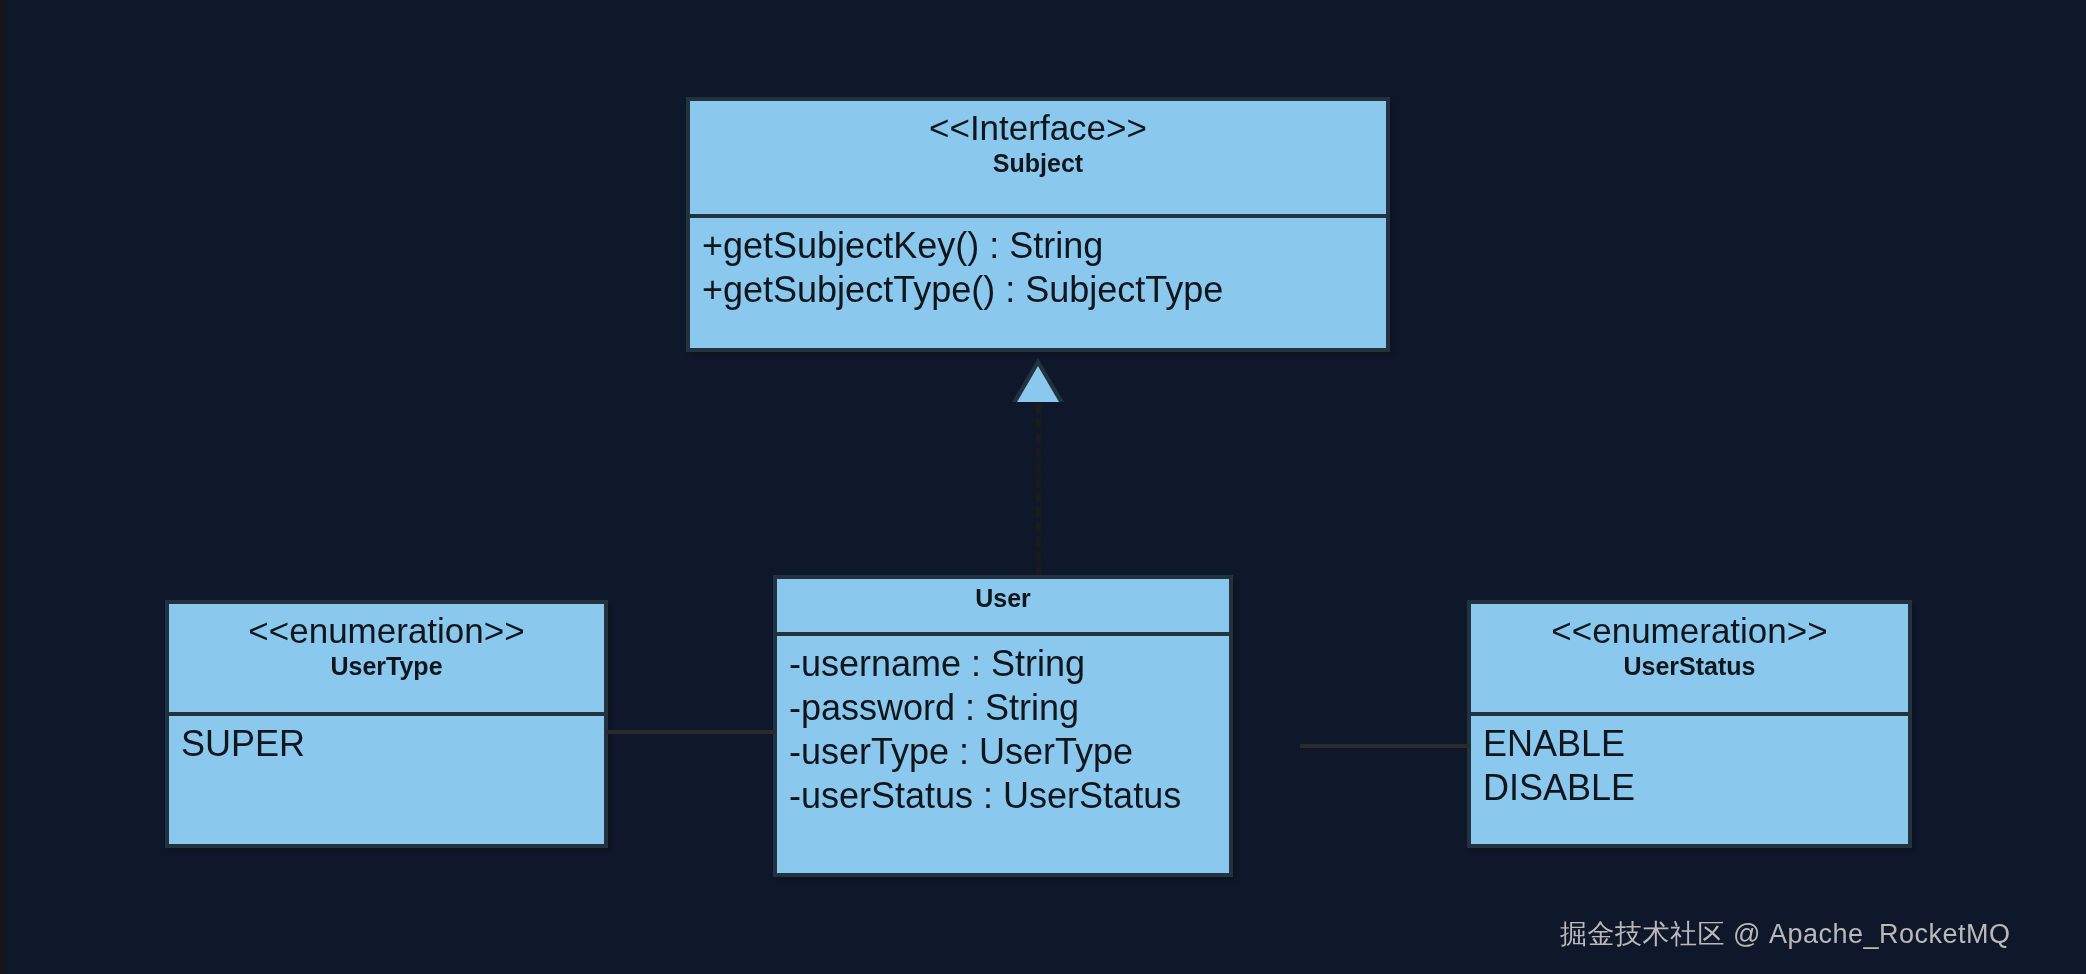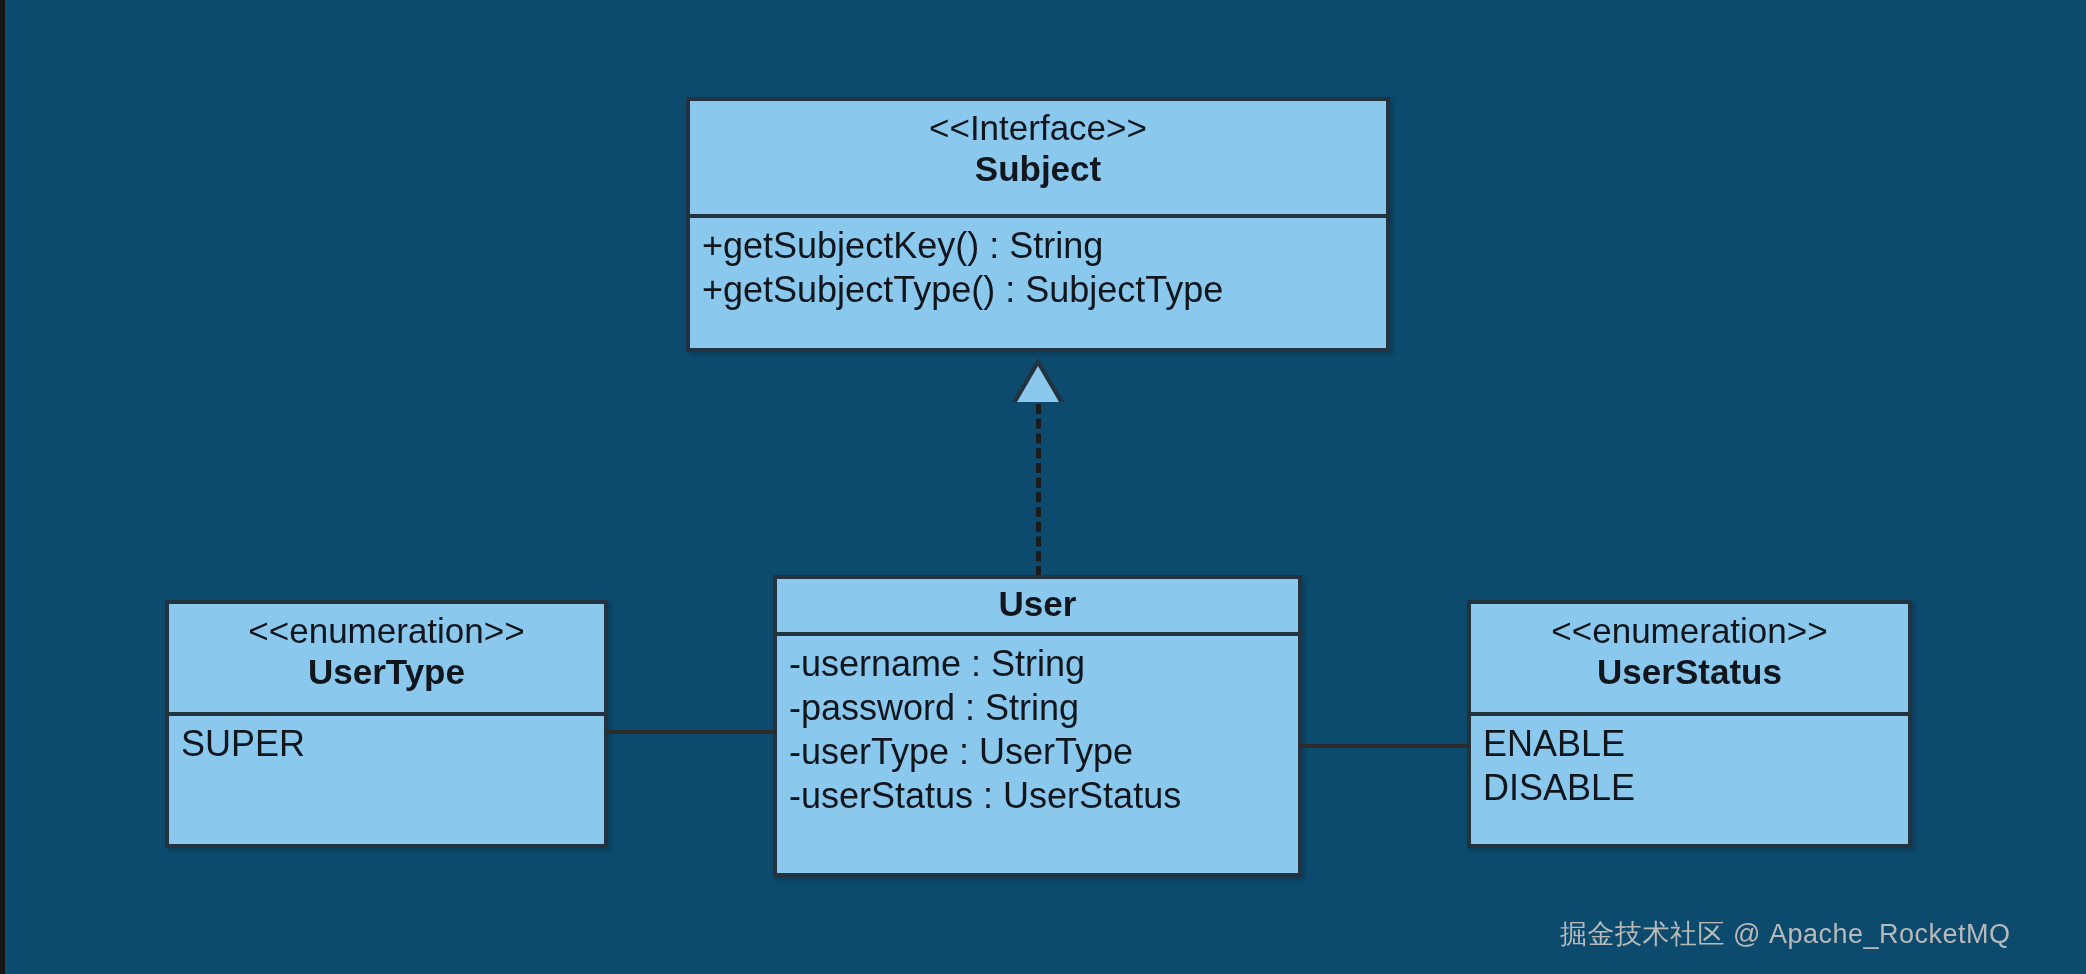--- a/index.html
+++ b/index.html
@@ -8,21 +8,21 @@
     background: #ffffff;
   }
   body {
     font-family: "Liberation Sans", sans-serif;
   }
 
   #canvas {
     position: relative;
     width: 2086px;
     height: 974px;
-    background: #0c4a6e;
+    background: #0f172a;
     overflow: hidden;
   }
 
   
   .left-edge-strip {
     position: absolute;
     left: 0;
     top: 0;
     width: 5px;
     height: 974px;
@@ -52,21 +52,21 @@
   }
 
   .stereotype {
     font-size: 35px;
     color: #10161c;
     line-height: 1.18;
     white-space: nowrap;
   }
 
   .type-name {
-    font-size: 35px;
+    font-size: 25px;
     font-weight: bold;
     color: #10161c;
     line-height: 1.2;
     white-space: nowrap;
   }
 
   .members-compartment {
     padding: 6px 12px 8px 12px;
   }
 
@@ -140,21 +140,21 @@
       <div class="member-line">+getSubjectType() : SubjectType</div>
     </div>
   </div>
 
   <div class="realization-triangle" style="left:1012px; top:358px; width:52px; height:44px;">
     <span class="tri-outer"></span>
     <span class="tri-inner"></span>
   </div>
   <div class="connector-dashed" style="left:1036px; top:404px; height:172px;"></div>
 
-  <div class="uml-box" style="left:773px; top:575px; width:529px; height:302px;">
+  <div class="uml-box" style="left:773px; top:575px; width:460px; height:302px;">
     <div class="compartment divided header-compartment" style="height:57px; padding-top:4px;">
       <div class="type-name">User</div>
     </div>
     <div class="compartment members-compartment">
       <div class="member-line">-username : String</div>
       <div class="member-line">-password : String</div>
       <div class="member-line">-userType : UserType</div>
       <div class="member-line">-userStatus : UserStatus</div>
     </div>
   </div>

